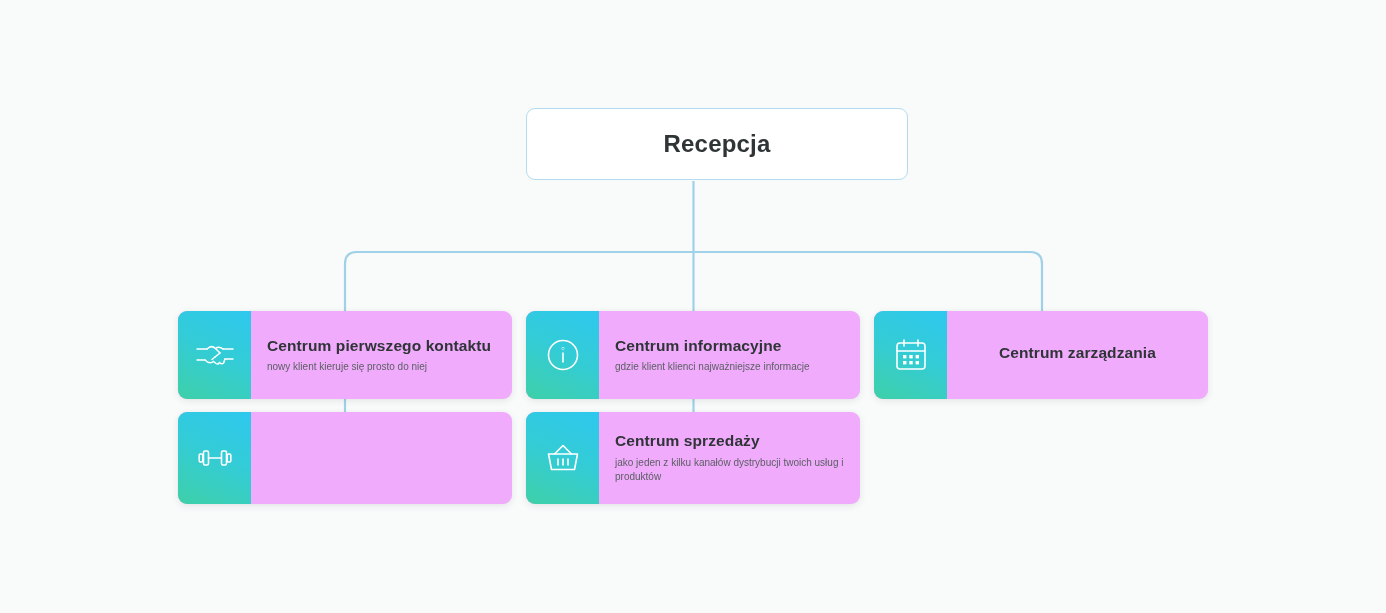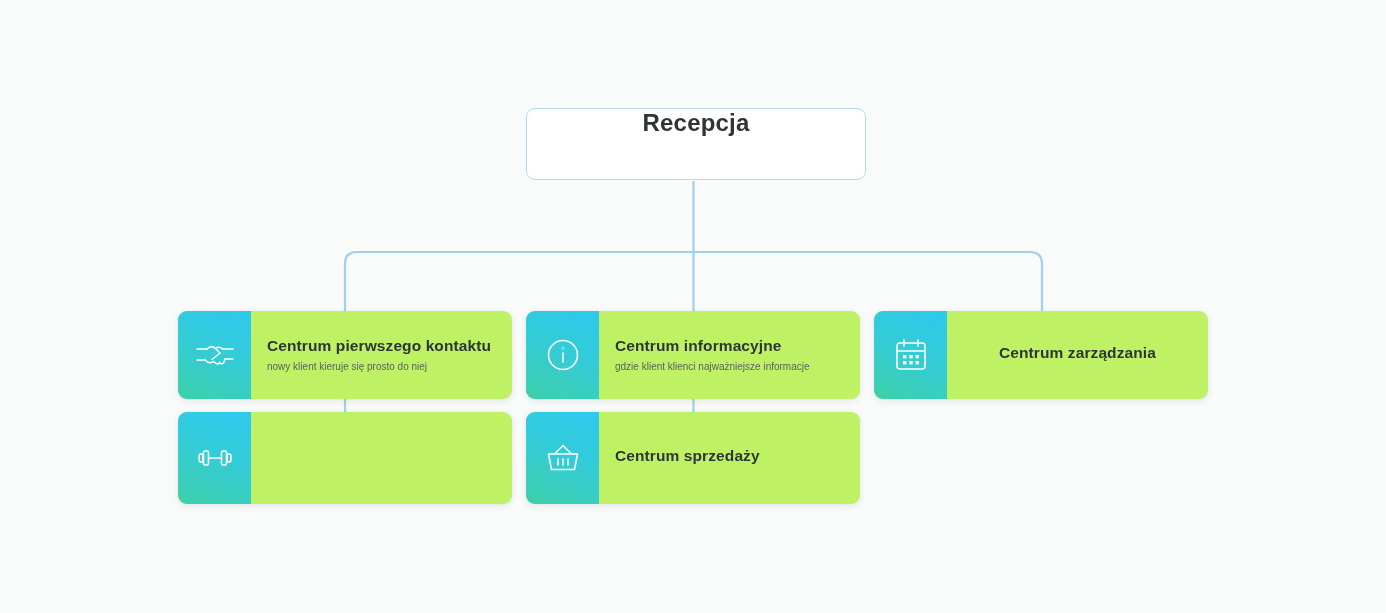--- a/index.html
+++ b/index.html
@@ -27,41 +27,42 @@
     width: 1386px;
     height: 613px;
     pointer-events: none;
   }
 
   
   .root-node {
     position: absolute;
     left: 526px;
     top: 108px;
-    width: 340px;
+    width: 382px;
     height: 72px;
     box-sizing: border-box;
     background: #ffffff;
     border: 1.5px solid #b3dcf0;
     border-radius: 9px;
     display: flex;
+    align-items: center;
     justify-content: center;
   }
   .root-label {
     font-size: 24px;
     font-weight: bold;
     color: #2f3437;
     letter-spacing: 0.2px;
   }
 
   
   .card {
     position: absolute;
     box-sizing: border-box;
-    background: #bef264;
+    background: #f0abfc;
     border-radius: 9px;
     box-shadow: 0 2px 7px rgba(45,60,70,0.10), 0 0 1px rgba(45,60,70,0.08);
     display: flex;
     overflow: hidden;
   }
   .card-icon {
     flex: 0 0 73px;
     align-self: stretch;
     background: linear-gradient(205deg, #2ec8ef 0%, #33ccd6 48%, #3ed0a8 100%);
     display: flex;
@@ -203,16 +204,17 @@
           <path d="M8.5 12 L17 3.5 L25.5 12"></path>
           <path d="M2.5 12 H31.5 L28.5 27.5 H5.5 Z"></path>
           <path d="M12 17 V23"></path>
           <path d="M17 17 V23"></path>
           <path d="M22 17 V23"></path>
         </svg>
       </span>
     </div>
     <div class="card-body">
       <div class="card-title">Centrum sprzedaży</div>
+      <div class="card-desc">jako jeden z kilku kanałów dystrybucji twoich usług i produktów</div>
     </div>
   </div>
 
 </div>
 
 </body></html>

